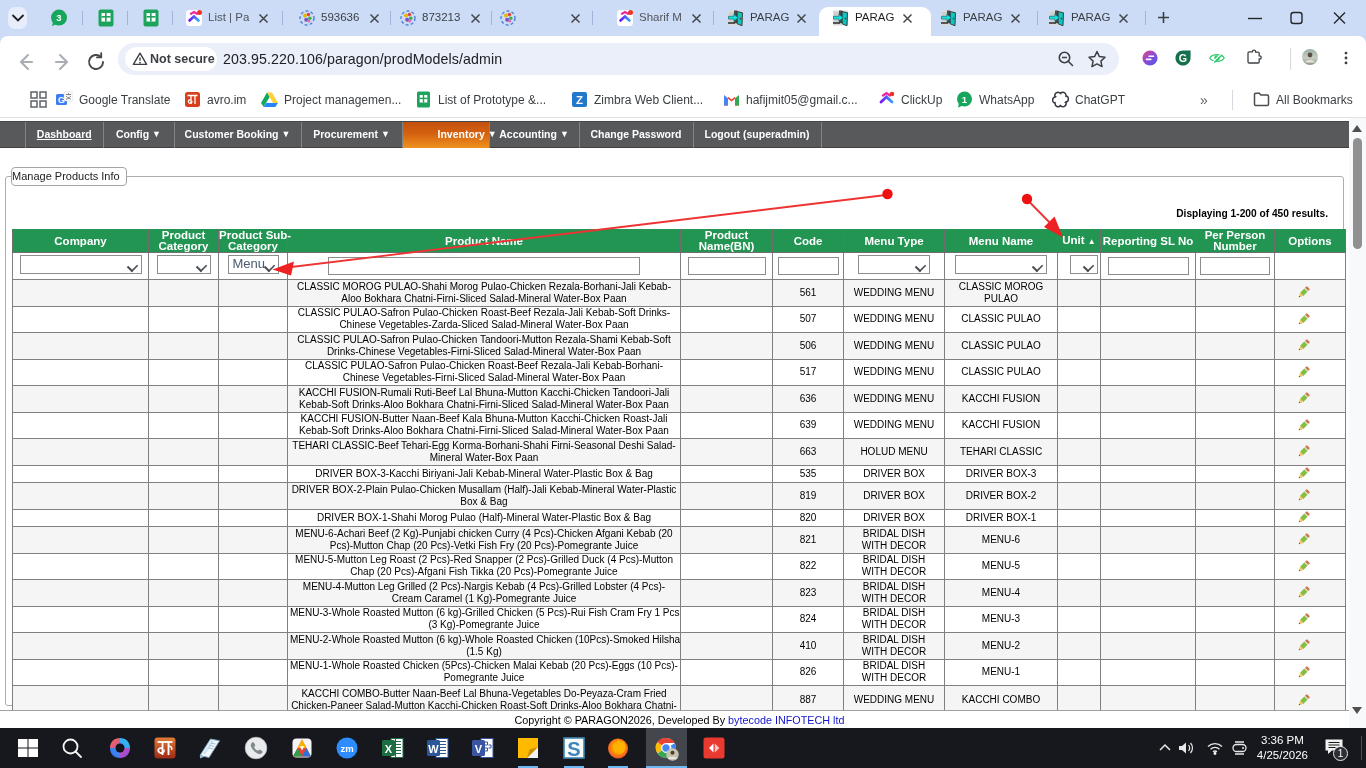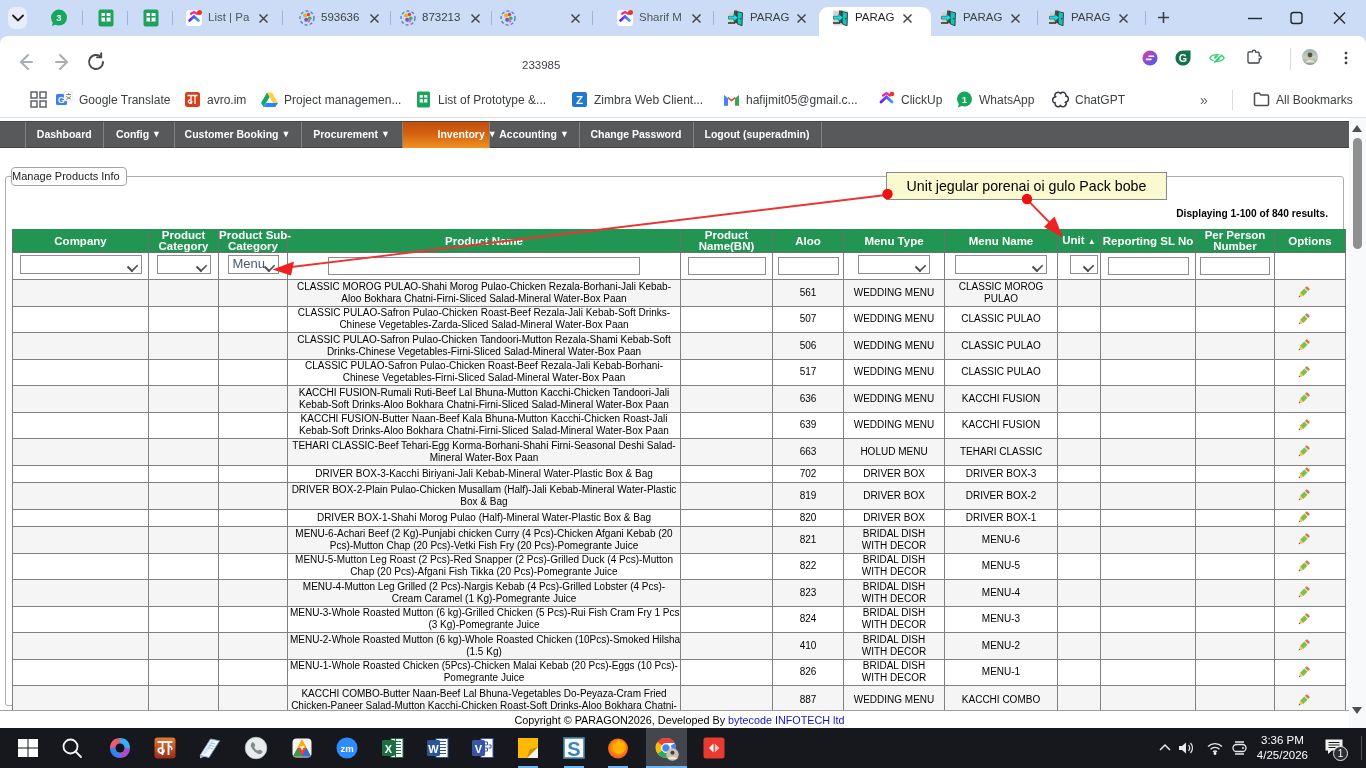--- a/index.html
+++ b/index.html
@@ -27,21 +27,21 @@
 #url{position:absolute;left:105px;top:8px;font-size:14.2px;color:#202124;letter-spacing:.1px;}
 
 .bm{position:absolute;top:91px;height:18px;white-space:nowrap;}
 .bm .bi{position:absolute;left:0;top:0;width:17px;height:17px;}
 .bm .bt{position:absolute;left:23px;top:2px;font-size:12px;color:#3c4043;text-align:center;}
 
 #page{position:absolute;left:0;top:118px;width:1366px;height:610px;background:#fff;overflow:hidden;}
 #nav{position:absolute;left:0;top:3px;width:1349px;height:26px;background:#58595b;border-top:1px solid #45474a;box-shadow:0 1px 0 #3e4042;}
 #nav ul{list-style:none;margin-left:25px;height:26px;display:flex;}
 #nav li{line-height:25px;font-size:10.5px;font-weight:bold;color:#fff;border-right:1px solid #818386;white-space:nowrap;text-align:center;box-sizing:border-box;}
-#nav li:first-child{border-left:1px solid #818386;}
+#nav li:first-child{border-left:1px solid #818386;text-decoration:underline;}
 #nav li.inv{background:linear-gradient(#c2500e,#d4610f 45%,#ef9220);padding-left:35px;}
 #nav li .dn{font-size:9px;position:relative;top:-1px;}
 #fieldset{position:absolute;left:5px;top:58px;width:1339px;height:530px;border:1px solid #adadad;border-radius:3px;}
 #legend{position:absolute;left:11px;top:49px;width:116px;height:19px;background:#fff;border:1px solid #a5a5a5;border-radius:4px;text-align:left;line-height:17px;font-size:11px;color:#222;white-space:nowrap;}
 #disp{position:absolute;right:38px;top:90px;font-size:10.2px;font-weight:bold;color:#000;}
 
 #tip{position:absolute;left:886px;top:54px;width:281px;height:28px;background:#fbf9d0;border:1px solid #888;text-align:center;line-height:26px;font-size:14.2px;color:#000;}
 #arrows{position:absolute;left:0;top:0;width:1349px;height:300px;pointer-events:none;}
 
 #grid{position:absolute;left:12px;top:111px;width:1333px;border-collapse:collapse;table-layout:fixed;}
@@ -254,20 +254,39 @@
       <path d="M8.5 12 L19 12" stroke="#a9aeb4" stroke-width="2" stroke-linecap="round"></path>
     </svg>
 <svg class="tbico" style="left:51px" width="24" height="24" viewBox="0 0 24 24">
       <path d="M9 5 L16 12 L9 19" stroke="#a9aeb4" stroke-width="2" fill="none" stroke-linecap="round" stroke-linejoin="round"></path>
       <path d="M5 12 L15.5 12" stroke="#a9aeb4" stroke-width="2" stroke-linecap="round"></path>
     </svg>
 <svg class="tbico" style="left:84px" width="24" height="24" viewBox="0 0 24 24">
       <path d="M19 12 a7 7 0 1 1 -2.05 -4.95" stroke="#46484b" stroke-width="1.9" fill="none" stroke-linecap="round"></path>
       <path d="M17.2 3.2 L17.2 7.4 L13 7.4" stroke="#46484b" stroke-width="1.9" fill="none" stroke-linecap="round" stroke-linejoin="round"></path>
     </svg>
+<div id="omni">
+  <div id="chip">
+        <svg width="16" height="16" viewBox="0 0 16 16">
+          <path d="M8 2.2 L14.6 13.4 L1.4 13.4 Z" fill="none" stroke="#3c4043" stroke-width="1.4" stroke-linejoin="round"></path>
+          <path d="M8 6.6 L8 9.8" stroke="#3c4043" stroke-width="1.4"></path>
+          <circle cx="8" cy="11.7" r=".9" fill="#3c4043"></circle>
+        </svg>
+        <span>Not secure</span>
+      </div>
+  <div id="url">203.95.220.106/paragon/prodModels/admin</div>
+  <svg style="position:absolute;left:939px;top:7px" width="18" height="18" viewBox="0 0 18 18">
+        <circle cx="7.5" cy="7.5" r="5.2" fill="none" stroke="#3c4043" stroke-width="1.6"></circle>
+        <path d="M11.5 11.5 L15.5 15.5" stroke="#3c4043" stroke-width="1.6" stroke-linecap="round"></path>
+        <path d="M5 7.5 L10 7.5" stroke="#3c4043" stroke-width="1.5"></path>
+      </svg>
+  <svg style="position:absolute;left:969px;top:6px" width="20" height="20" viewBox="0 0 20 20">
+        <path d="M10 2.5 L12.4 7.6 L18 8.3 L13.9 12.1 L15 17.6 L10 14.9 L5 17.6 L6.1 12.1 L2 8.3 L7.6 7.6 Z" fill="none" stroke="#3c4043" stroke-width="1.5" stroke-linejoin="round"></path>
+      </svg>
+</div>
 <svg class="fav" style="left:1142px;top:50px" viewBox="0 0 18 18" width="18" height="18">
       <defs>
         <linearGradient id="mg" x1="0" y1="0" x2="1" y2="1">
           <stop offset="0" stop-color="#e8457c"></stop>
           <stop offset=".5" stop-color="#8a4bd8"></stop>
           <stop offset="1" stop-color="#4a5be8"></stop>
         </linearGradient>
       </defs>
       <circle cx="9" cy="9" r="8.5" fill="url(#mg)"></circle>
       <path d="M5 10.5 L10 10.5 M8 7 L13 7" stroke="#fff" stroke-width="1.8" stroke-linecap="round"></path>
@@ -420,21 +439,21 @@
 <li style="width:127px">Customer Booking <span class="dn">▼</span></li>
 <li style="width:101px">Procurement <span class="dn">▼</span></li>
 <li class="inv" style="width:87px">Inventory <span class="dn">▼</span></li>
 <li style="width:90px">Accounting <span class="dn">▼</span></li>
 <li style="width:114px">Change Password</li>
 <li style="width:128px">Logout (superadmin)</li>
 </ul>
       </div>
 <div id="fieldset"></div>
 <div id="legend">Manage Products Info</div>
-<div id="disp">Displaying 1-100 of 840 results.</div>
+<div id="disp">Displaying 1-200 of 450 results.</div>
 <table id="grid">
 <colgroup>
           <col style="width:136px">
           <col style="width:70px">
           <col style="width:69px">
           <col style="width:393px">
           <col style="width:92px">
           <col style="width:71px">
           <col style="width:101px">
           <col style="width:113px">
@@ -443,21 +462,21 @@
           <col style="width:79px">
           <col style="width:71px">
         </colgroup>
 <tbody>
           <tr class="hd">
             <th>Company</th>
             <th>Product<br>Category</th>
             <th>Product Sub-<br>Category</th>
             <th>Product Name</th>
             <th>Product<br>Name(BN)</th>
-            <th>Aloo</th>
+            <th>Code</th>
             <th>Menu Type</th>
             <th>Menu Name</th>
             <th>Unit <span style="font-size:8px;">▲</span></th>
             <th>Reporting SL No</th>
             <th>Per Person<br>Number</th>
             <th>Options</th>
           </tr>
 <tr class="ft">
             <td><span class="sel" style="width:122px;"></span></td>
             <td><span class="sel" style="width:54px;"></span></td>
@@ -639,21 +658,21 @@
                 </g>
               </svg>
             </td>
           </tr>
 <tr class="r1 even">
             <td></td>
             <td></td>
             <td></td>
             <td>DRIVER BOX-3-Kacchi Biriyani-Jali Kebab-Mineral Water-Plastic Box &amp; Bag</td>
             <td></td>
-            <td>702</td>
+            <td>535</td>
             <td>DRIVER BOX</td>
             <td>DRIVER BOX-3</td>
             <td></td>
             <td></td>
             <td></td>
             <td>
               <svg class="pencil" viewBox="0 0 15 15">
                 <g transform="rotate(45 7.5 7.5)">
                   <rect x="5.2" y="0.5" width="4.6" height="3" rx="1" fill="#cc7a52"></rect>
                   <rect x="5.2" y="3.2" width="4.6" height="1.2" fill="#e8e8e8"></rect>
@@ -875,21 +894,20 @@
                   <rect x="5.2" y="3.2" width="4.6" height="1.2" fill="#e8e8e8"></rect>
                   <rect x="5.2" y="4.2" width="4.6" height="5.8" fill="#84bf41"></rect>
                   <polygon points="5.2,10 9.8,10 7.5,14.2" fill="#f2c269"></polygon>
                   <polygon points="6.7,12.8 8.3,12.8 7.5,14.2" fill="#444"></polygon>
                 </g>
               </svg>
             </td>
           </tr>
 </tbody>
       </table>
-<div id="tip">Unit jegular porenai oi gulo Pack bobe</div>
 <svg id="arrows" width="1349" height="300" viewBox="0 0 1349 300">
 <line x1="886" y1="77" x2="283" y2="150" stroke="#e33" stroke-width="1.8"></line>
 <polygon points="272.5,151.5 294,143.5 291,157.5" fill="#e22"></polygon>
 <circle cx="887.5" cy="76" r="5.2" fill="#e11"></circle>
 <line x1="1027" y1="81.5" x2="1053" y2="108" stroke="#e33" stroke-width="1.8"></line>
 <polygon points="1063,119.5 1044,109 1054.5,98.5" fill="#e22"></polygon>
 <circle cx="1027" cy="81" r="5.2" fill="#e11"></circle>
 </svg>
 <div id="foot">Copyright © PARAGON2026, Developed By <a>bytecode INFOTECH ltd</a></div>
 <div id="sbar">

